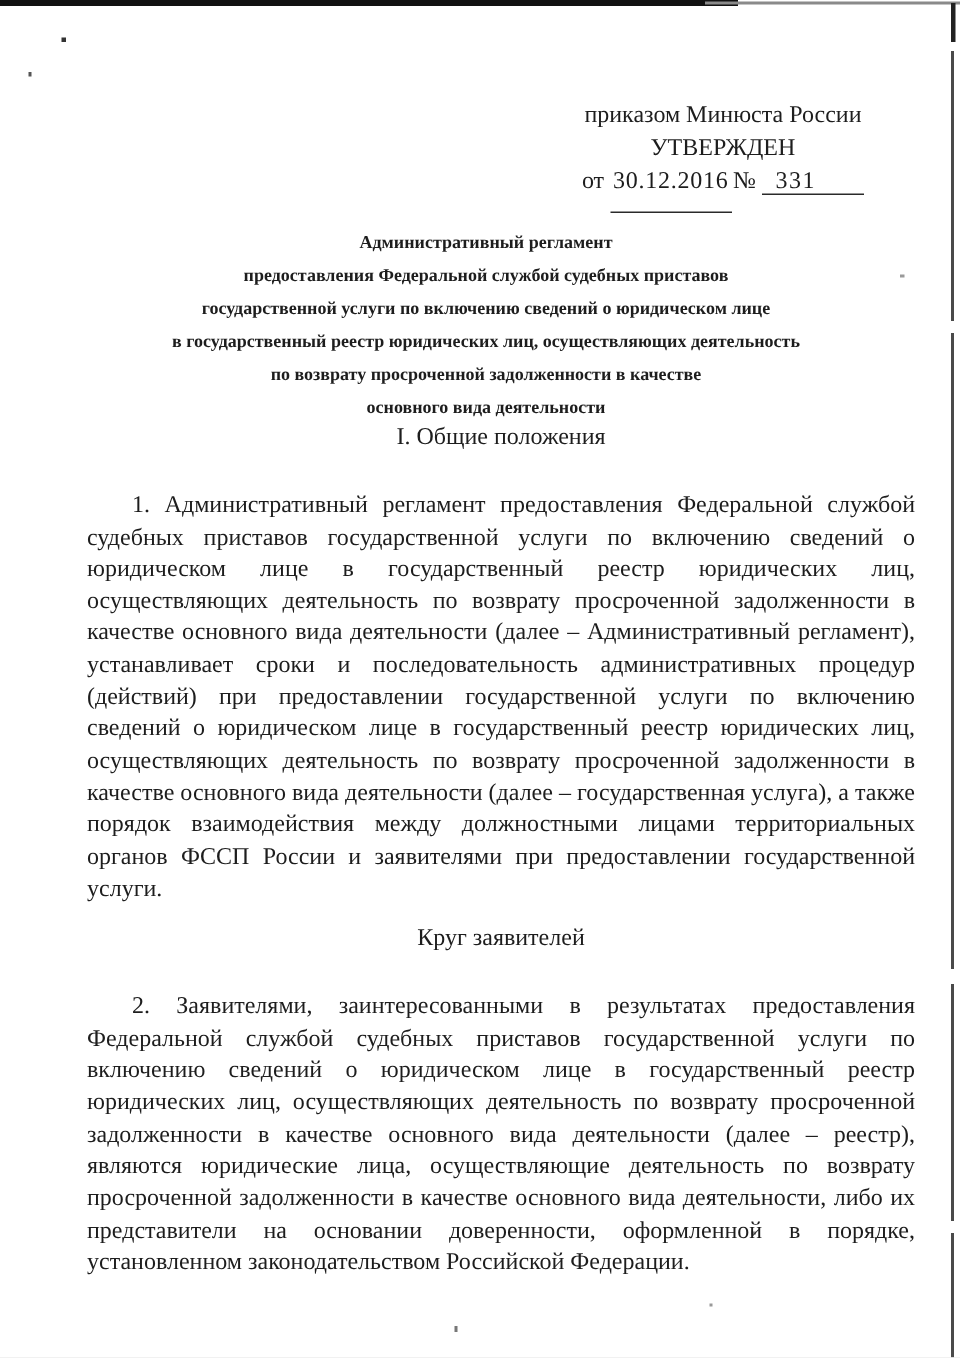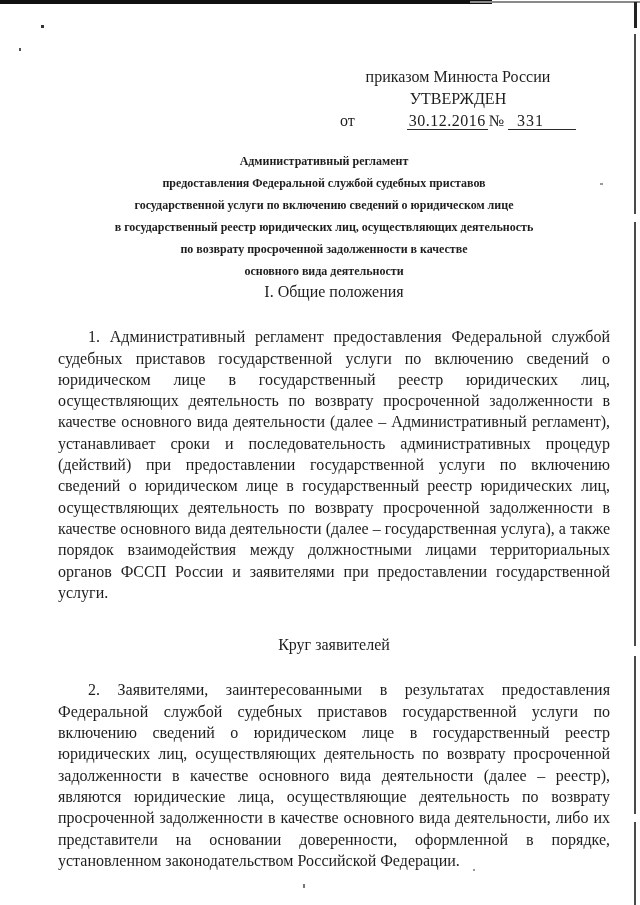--- a/index.html
+++ b/index.html
@@ -56,23 +56,22 @@
     position: absolute;
     top: 66px;
     right: 64px;
     text-align: center;
     font-size: 16px;
     line-height: 22px;
     white-space: nowrap;
   }
   .approval .u-date {
     border-bottom: 1.5px solid #2a2a2a;
-    padding: 0 2px 0 2px;
+    padding: 0 2px 12px 2px;
     letter-spacing: 0.5px;
-    margin-left: 48px;
   }
   .approval .num-sign {
     margin-left: 1px;
     margin-right: 4px;
   }
   .approval .u-num {
     border-bottom: 1.5px solid #2a2a2a;
     padding: 0 32px 0 9px;
     letter-spacing: 1px;
     text-align: right;
@@ -112,21 +111,21 @@
     text-align: center;
     font-size: 16px;
     font-weight: normal;
   }
   .para {
     margin: 24px 0 0 0;
     text-align: justify;
     text-indent: 30px;
   }
   .sub-heading.applicants {
-    margin-top: 31px;
+    margin-top: 12px;
   }
 </style>
 </head>
 <body>
 
 <div class="page">
 
   <div class="scan-top-band"></div>
   <div class="scan-top-band-light"></div>
   <div class="scan-right-seg seg1"></div>

